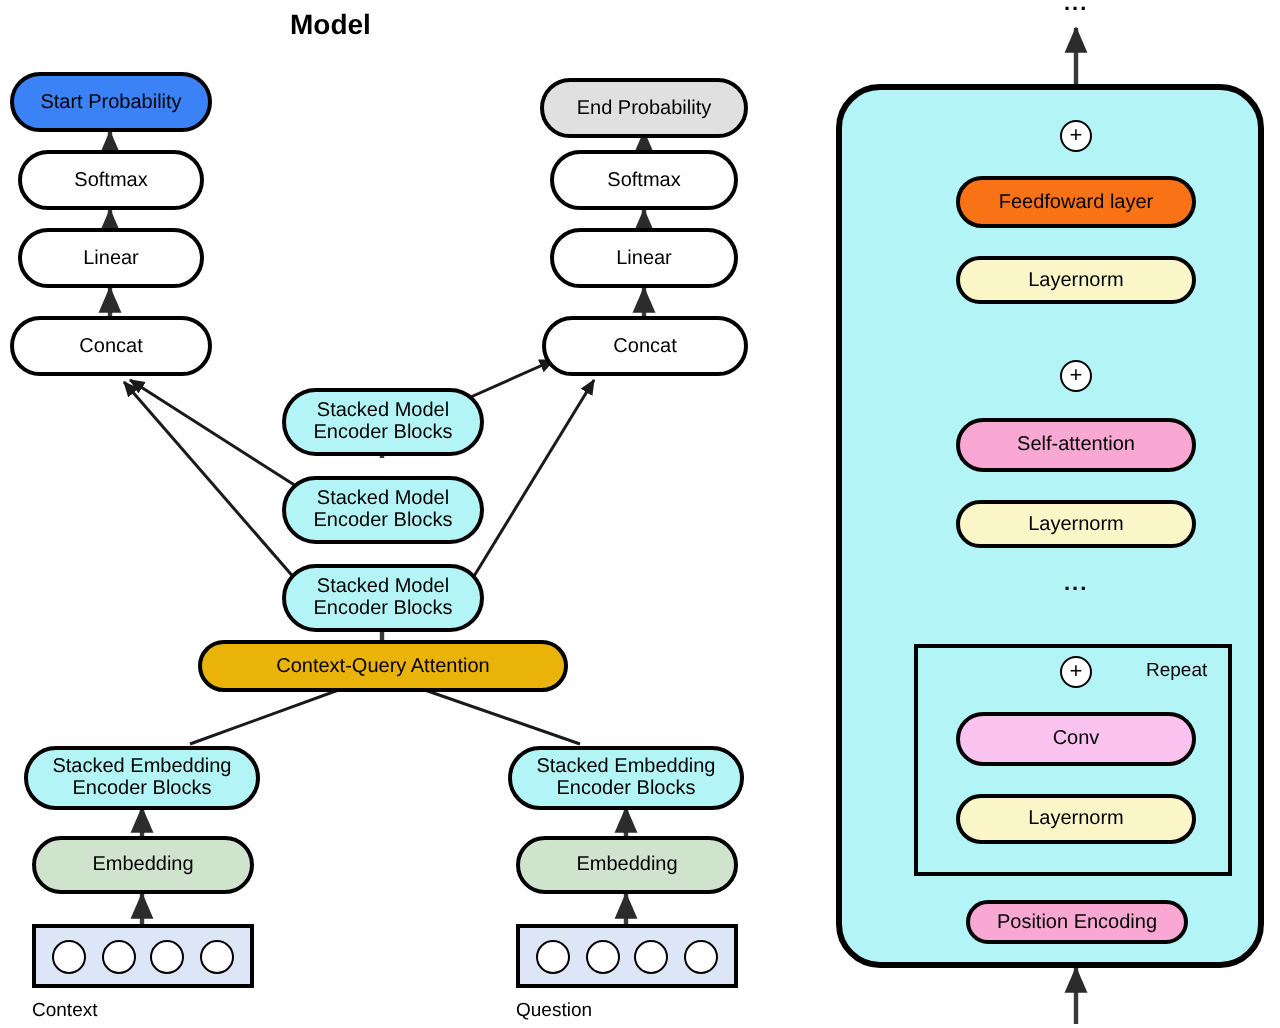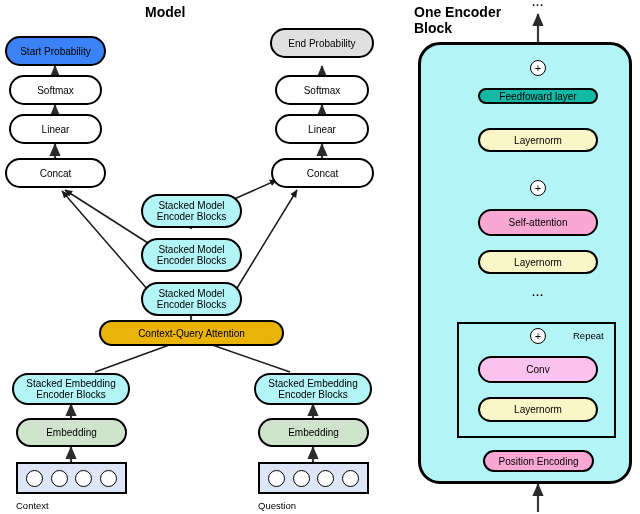--- a/index.html
+++ b/index.html
@@ -182,29 +182,27 @@
     <line x1="538" y1="397" x2="538" y2="383" stroke="#3a3a3a" stroke-width="2.2" fill="none" marker-end="url(#ah)"></line>
 
     <line x1="538" y1="450" x2="538" y2="422" stroke="#3a3a3a" stroke-width="2.2" fill="none" marker-end="url(#ah)"></line>
 
     <path d="M538,437 L483,437 L483,336 L527,336" stroke="#2b2b2b" stroke-width="1.3" fill="none" marker-end="url(#ahs)"></path>
 
     <line x1="538" y1="484" x2="538" y2="471" stroke="#3a3a3a" stroke-width="2.2" fill="none" marker-end="url(#ah)"></line>
   </svg>
 
   <div class="title" style="left:145px;top:4px;width:90px;">Model</div>
-  <div class="title" style="left:414px;top:4px;width:105px;">One Encoder
-Block</div>
 
   <div class="node" style="left:5px;top:36px;width:101px;height:30px;background:#3b82f6;">Start Probability</div>
   <div class="node" style="left:9px;top:75px;width:93px;height:30px;background:#ffffff;">Softmax</div>
   <div class="node" style="left:9px;top:114px;width:93px;height:30px;background:#ffffff;">Linear</div>
   <div class="node" style="left:5px;top:158px;width:101px;height:30px;background:#ffffff;">Concat</div>
 
-  <div class="node" style="left:270px;top:28px;width:104px;height:30px;background:#e0e0e0;">End Probability</div>
+  <div class="node" style="left:270px;top:39px;width:104px;height:30px;background:#e0e0e0;">End Probability</div>
   <div class="node" style="left:275px;top:75px;width:94px;height:30px;background:#ffffff;">Softmax</div>
   <div class="node" style="left:275px;top:114px;width:94px;height:30px;background:#ffffff;">Linear</div>
   <div class="node" style="left:271px;top:158px;width:103px;height:30px;background:#ffffff;">Concat</div>
 
   <div class="node two-line" style="left:141px;top:194px;width:101px;height:34px;background:#b3f5f7;">Stacked Model
 Encoder Blocks</div>
   <div class="node two-line" style="left:141px;top:238px;width:101px;height:34px;background:#b3f5f7;">Stacked Model
 Encoder Blocks</div>
   <div class="node two-line" style="left:141px;top:282px;width:101px;height:34px;background:#b3f5f7;">Stacked Model
 Encoder Blocks</div>
@@ -232,21 +230,21 @@
     <span class="tok"></span>
   </div>
   <div class="caption" style="left:258px;top:500px;width:111px;">Question</div>
 
   <div id="encoder-panel" style="left:418px;top:42px;width:214px;height:442px;"></div>
 
   <div class="ellipsis" style="left:532px;top:-4px;">...</div>
 
   <div class="plus" style="left:530px;top:60px;">+</div>
 
-  <div class="node" style="left:478px;top:88px;width:120px;height:16px;background:#14b8a6;">Feedfoward layer</div>
+  <div class="node" style="left:478px;top:88px;width:120px;height:26px;background:#f97316;">Feedfoward layer</div>
   <div class="node" style="left:478px;top:128px;width:120px;height:24px;background:#fbf6c8;">Layernorm</div>
 
   <div class="plus" style="left:530px;top:180px;">+</div>
 
   <div class="node" style="left:478px;top:209px;width:120px;height:27px;background:#f9a8d4;">Self-attention</div>
   <div class="node" style="left:478px;top:250px;width:120px;height:24px;background:#fbf6c8;">Layernorm</div>
 
   <div class="ellipsis" style="left:532px;top:286px;">...</div>
 
   <div id="repeat-box" style="left:457px;top:322px;width:159px;height:116px;"></div>

